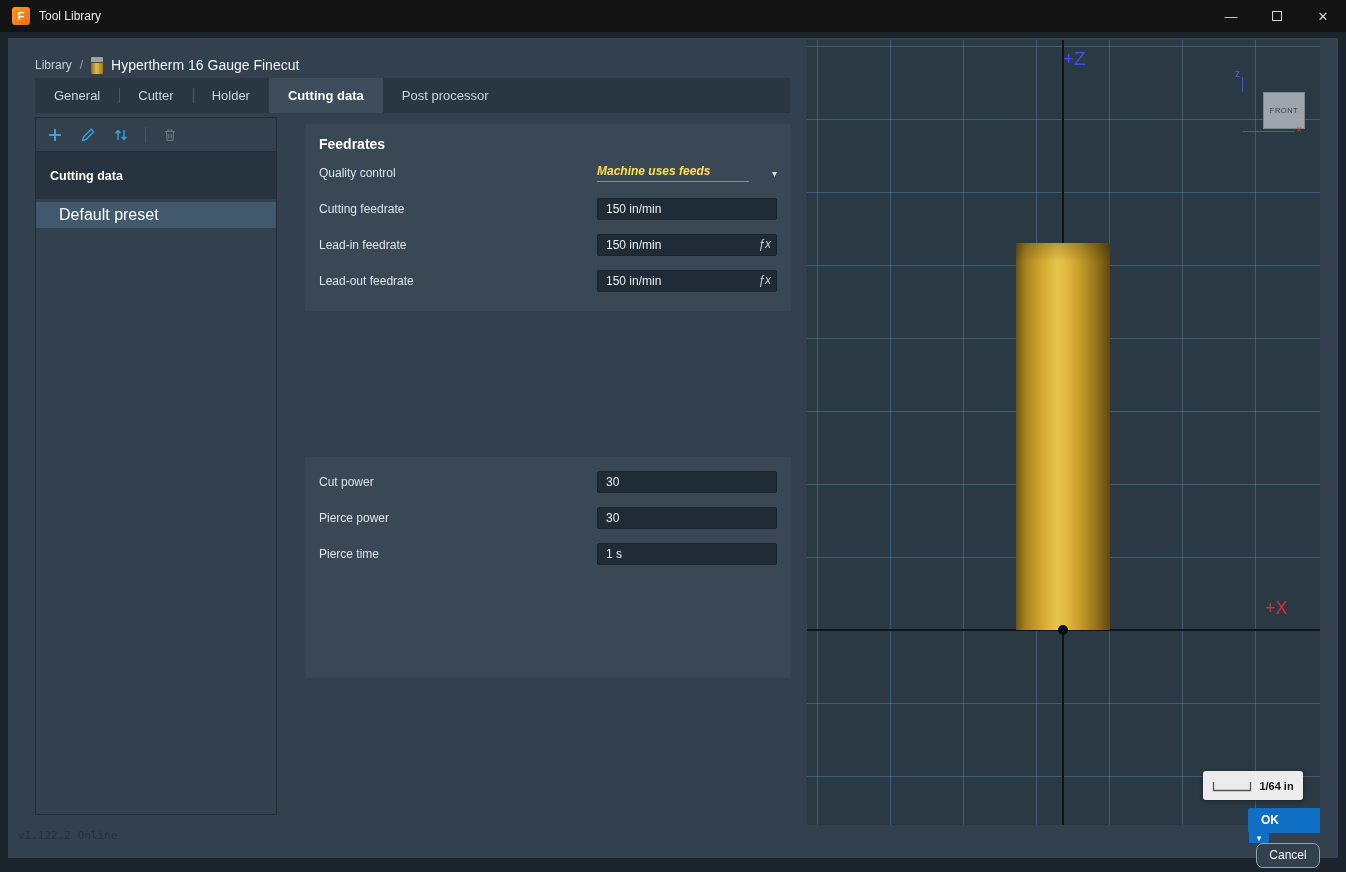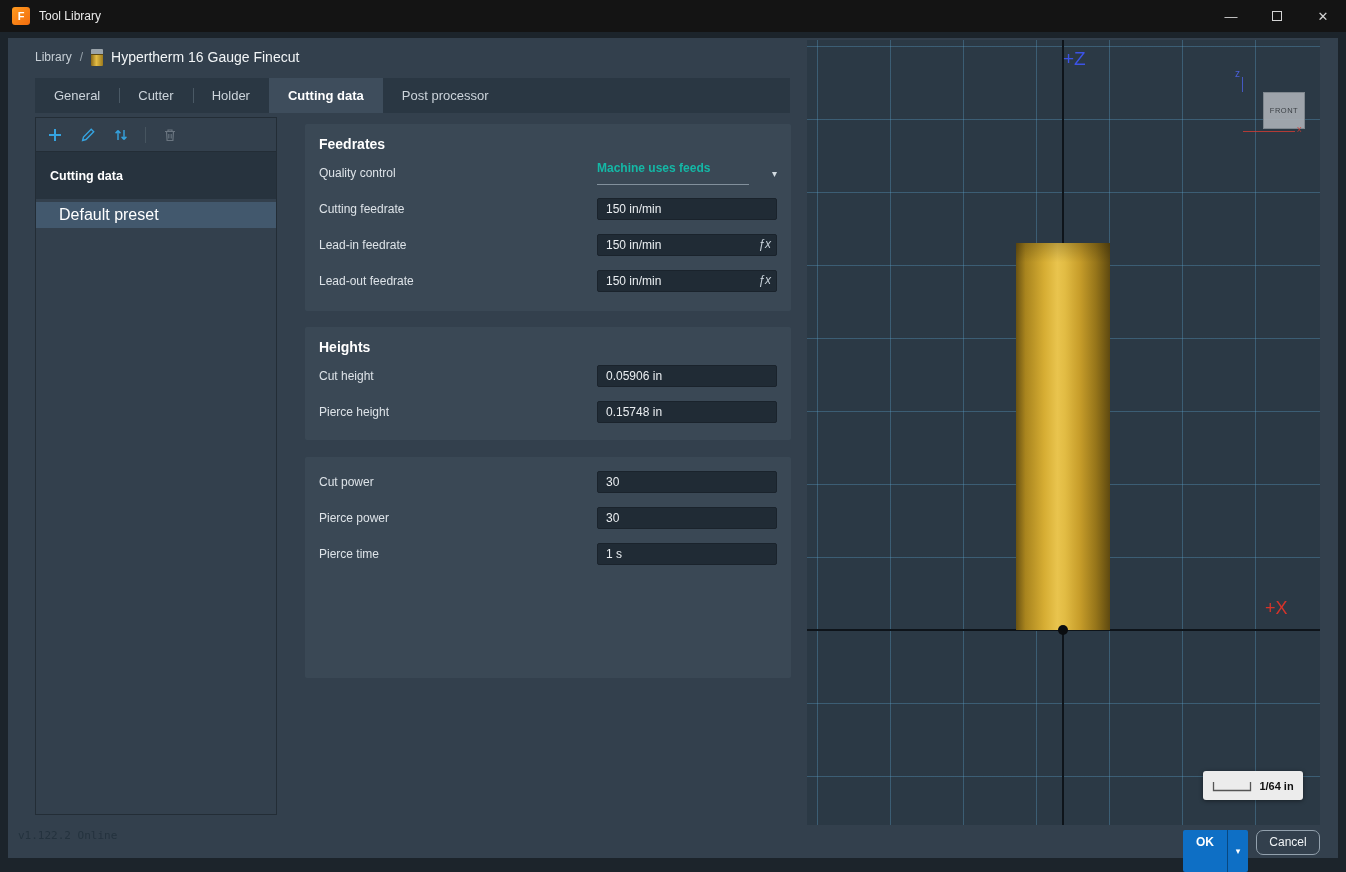--- a/index.html
+++ b/index.html
@@ -20,21 +20,21 @@
     color:#fff; font-size:11px; font-weight:bold;
   }
   .win-title { font-size:12px; color:#eaeaea; }
   .win-controls { margin-left:auto; display:flex; height:32px; }
   .win-btn { width:46px; height:32px; display:flex; align-items:center; justify-content:center;
              color:#d4d4d4; font-size:13px; cursor:default; }
   .max-box { width:10px; height:10px; border:1px solid #d4d4d4; display:block; }
   
   .dialog { position:absolute; left:8px; top:38px; width:1330px; height:820px; background:#33404d; }
   
-  .breadcrumb { position:absolute; left:27px; top:8px; height:22px; display:flex; align-items:center; gap:8px; font-size:12px; }
+  .breadcrumb { position:absolute; left:27px; top:16px; height:22px; display:flex; align-items:center; gap:8px; font-size:12px; }
   .bc-lib { color:#c7cfd6; cursor:pointer; }
   .bc-sep { color:#97a2ab; }
   .bc-toolicon { width:12px; height:17px; display:flex; flex-direction:column; border-radius:1px; overflow:hidden; }
   .bc-toolicon .shank { height:5px; background:#9aa3aa; }
   .bc-toolicon .bit { flex:1; background:linear-gradient(90deg,#8a691a,#e3bc45 45%,#9c7a1d); border-top:1px solid #5e4910; }
   .bc-name { color:#f2f5f7; font-size:14px; }
   
   .tabbar { position:absolute; left:27px; top:40px; width:755px; height:35px; background:#2a3743; display:flex; }
   .tab { position:relative; padding:0 19px; line-height:35px; font-size:13px; color:#ccd4db; cursor:pointer; white-space:nowrap; }
   .tab + .tab::before { content:""; position:absolute; left:0; top:10px; width:1px; height:15px; background:#4a5965; }
@@ -60,22 +60,22 @@
   .flabel { font-size:12px; color:#dde3e8; }
   .tinput {
     width:180px; height:22px; background:#202b35; border:1px solid #1a232c; border-radius:2px;
     color:#eaeef1; font-size:12px; padding:0 8px; font-family:"Liberation Sans","DejaVu Sans",sans-serif;
     outline:none;
   }
   .input-wrap { position:relative; width:180px; height:22px; }
   .input-wrap .tinput { width:100%; padding-right:26px; }
   .fx { position:absolute; right:6px; top:3px; font-size:12px; font-style:italic; color:#c3cdd5; pointer-events:none; }
   .select { width:180px; height:22px; display:flex; align-items:center; justify-content:space-between; cursor:pointer; }
-  .sel-text { font-size:12px; font-weight:bold; color:#14b8a6; border-bottom:1px solid #8290 9c;
-              border-bottom:1px solid #82909c; padding-bottom:9px; width:152px; }
+  .sel-text { font-size:12px; font-weight:bold; color:#fde047; border-bottom:1px solid #8290 9c;
+              border-bottom:1px solid #82909c; padding-bottom:3px; width:152px;font-style:italic; }
   .chev { color:#d3dbe1; font-size:10px; }
   
   .viewport {
     position:absolute; left:799px; top:2px; width:513px; height:785px; background:#2b3945; overflow:hidden;
     background-image:
       linear-gradient(to right, rgba(96,170,214,0.32) 1px, transparent 1px),
       linear-gradient(to bottom, rgba(96,170,214,0.32) 1px, transparent 1px);
     background-size:73px 73px; background-position:10px 6px;
   }
   .v-axis { position:absolute; left:255px; top:0; width:2px; height:100%; background:#0e141a; }
@@ -100,21 +100,21 @@
   .cube-xline { position:absolute; left:12px; top:63px; width:52px; height:1px; background:rgba(213,60,50,0.8); }
   .cube-x { position:absolute; left:66px; top:56px; color:rgba(213,60,50,0.8); font-size:9px; }
   
   .scale-pill { position:absolute; left:396px; top:731px; width:100px; height:29px; background:#ececec;
                 border-radius:3px; display:flex; align-items:center; justify-content:center; gap:7px;
                 box-shadow:0 1px 4px rgba(0,0,0,0.45); }
   .scale-label { font-size:11px; color:#111; font-weight:bold; }
   
   .version { position:absolute; left:10px; top:791px; font-size:11px; color:#24323e;
              font-family:"DejaVu Sans Mono","Liberation Mono",monospace; }
-  .footer-buttons { position:absolute; right:18px; top:792px; display:flex; height:42px; }
+  .footer-buttons { position:absolute; right:18px; top:770px; display:flex; height:42px;flex-direction:column; }
   .ok-main { padding:0 13px; background:#0e6fc5; color:#fff; font-size:12px; font-weight:bold;
              line-height:25px; border-radius:2px 0 0 2px; cursor:pointer; }
   .ok-chev { width:21px; background:#0e6fc5; border-left:1px solid rgba(0,0,0,0.35);
              border-radius:0 2px 2px 0; color:#fff; font-size:9px;
              display:flex; align-items:center; justify-content:center; cursor:pointer; }
   .cancel { margin-left:8px; width:64px; height:25px; background:#33404d; border:1px solid #93a1ad;
             border-radius:7px; color:#f0f3f5; font-size:12px; text-align:center; line-height:23px; cursor:pointer; }
 </style>
 </head>
 <body>
@@ -213,31 +213,20 @@
     </div>
     <div class="frow">
       <span class="flabel">Lead-out feedrate</span>
       <span class="input-wrap">
         <input class="tinput" readonly="" value="150 in/min" style="">
         <span class="fx">ƒx</span>
       </span>
     </div>
   </div>
 
-  <div class="section sec-heights">
-    <div class="section-title">Heights</div>
-    <div class="frow">
-      <span class="flabel">Cut height</span>
-      <input class="tinput" readonly="" value="0.05906 in" style="">
-    </div>
-    <div class="frow">
-      <span class="flabel">Pierce height</span>
-      <input class="tinput" readonly="" value="0.15748 in" style="">
-    </div>
-  </div>
 
   <div class="section sec-process">
     <div class="frow">
       <span class="flabel">Cut power</span>
       <input class="tinput" readonly="" value="30" style="">
     </div>
     <div class="frow">
       <span class="flabel">Pierce power</span>
       <input class="tinput" readonly="" value="30" style="">
     </div>

